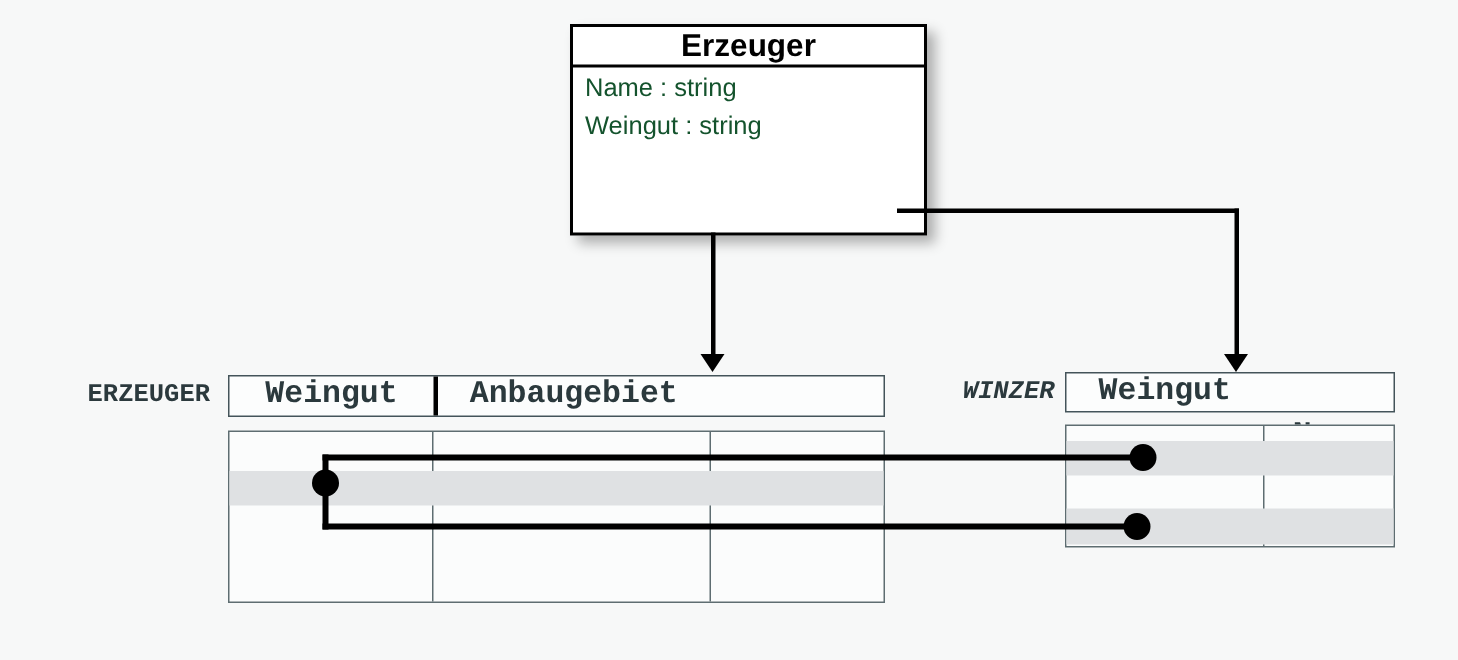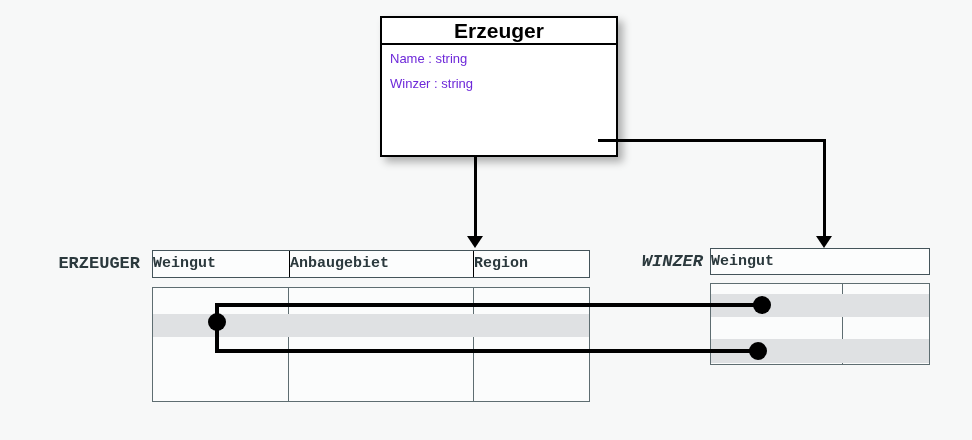--- a/index.html
+++ b/index.html
@@ -6,73 +6,72 @@
   .canvas{position:relative;width:972px;height:440px;background:#f7f8f8;overflow:hidden;
           font-family:"Liberation Sans",sans-serif;padding-left:22px;}
 
   
   .uml-box{position:absolute;left:380px;top:16px;width:234px;height:137px;
            background:#ffffff;border:2px solid #000;
            box-shadow:5px 5px 8px rgba(0,0,0,0.30);z-index:2;}
   .uml-title{height:25px;line-height:25px;text-align:center;font-weight:bold;
              font-size:21px;color:#000;border-bottom:2px solid #000;}
   .uml-attrs{padding:1px 0 0 8px;}
-  .uml-attr{font-size:13px;line-height:25px;color:#6d28d9;white-space:nowrap;}
+  .uml-attr{font-size:17px;line-height:25px;color:#14532d;white-space:nowrap;}
 
   
   .cline{position:absolute;background:#000;z-index:3;}
   .arrowhead{position:absolute;width:0;height:0;z-index:3;
              border-left:8px solid transparent;border-right:8px solid transparent;
              border-top:12px solid #000;}
 
   
   .tbl-label{position:absolute;font-family:"Liberation Mono",monospace;font-weight:bold;
              font-size:17px;color:#2b393d;line-height:28px;text-align:right;white-space:nowrap;}
 
   
   .thead{position:absolute;display:flex;background:#fcfdfd;border:1px solid #44545a;z-index:1;}
-  .thead .hcell{font-family:"Liberation Mono",monospace;font-weight:bold;font-size:15px;
-                color:#2b393d;box-sizing:border-box;}
-  .thead .hcell + .hcell{border-left:1px solid #000000;}
+  .thead .hcell{font-family:"Liberation Mono",monospace;font-weight:bold;font-size:21px;
+                color:#2b393d;text-align:center;box-sizing:border-box;}
+  .thead .hcell + .hcell{border-left:3px solid #000000;}
 
   
   .tbody{position:absolute;background:#fbfcfc;border:1px solid #5e6d71;z-index:1;}
   .vdiv{position:absolute;top:0;bottom:0;width:1px;background:#5e6d71;}
   .band{position:absolute;left:0;right:0;background:#dfe1e3;}
 
   
   .link-line{position:absolute;background:#000;z-index:5;}
   .link-dot{position:absolute;width:18px;height:18px;border-radius:50%;background:#000;z-index:6;}
 </style>
 </head>
 <body>
 
 <div class="canvas">
 
   <div class="uml-box">
     <div class="uml-title">Erzeuger</div>
     <div class="uml-attrs">
       <div class="uml-attr">Name : string</div>
-      <div class="uml-attr">Winzer : string</div>
+      <div class="uml-attr">Weingut : string</div>
     </div>
   </div>
 
   <div class="cline" style="left:474px;top:155px;width:3px;height:81px;"></div>
   <div class="arrowhead" style="left:467px;top:236px;"></div>
 
   <div class="cline" style="left:598px;top:139px;width:228px;height:3px;"></div>
   <div class="cline" style="left:823px;top:139px;width:3px;height:97px;"></div>
   <div class="arrowhead" style="left:816px;top:236px;"></div>
 
   <div class="tbl-label" style="left:28px;top:250px;width:112px;">ERZEUGER</div>
 
   <div class="thead" style="left:152px;top:250px;width:436px;height:26px;line-height:26px;">
     <div class="hcell" style="width:136px;">Weingut</div>
     <div class="hcell" style="width:184px;">Anbaugebiet</div>
-    <div class="hcell" style="width:116px;">Region</div>
   </div>
 
   <div class="tbody" style="left:152px;top:287px;width:436px;height:113px;">
     <div class="vdiv" style="left:135px;"></div>
     <div class="vdiv" style="left:320px;"></div>
     <div class="band" style="top:26px;height:23px;"></div>
   </div>
 
   <div class="tbl-label" style="left:600px;top:248px;width:103px;font-style:italic;">WINZER</div>
 

